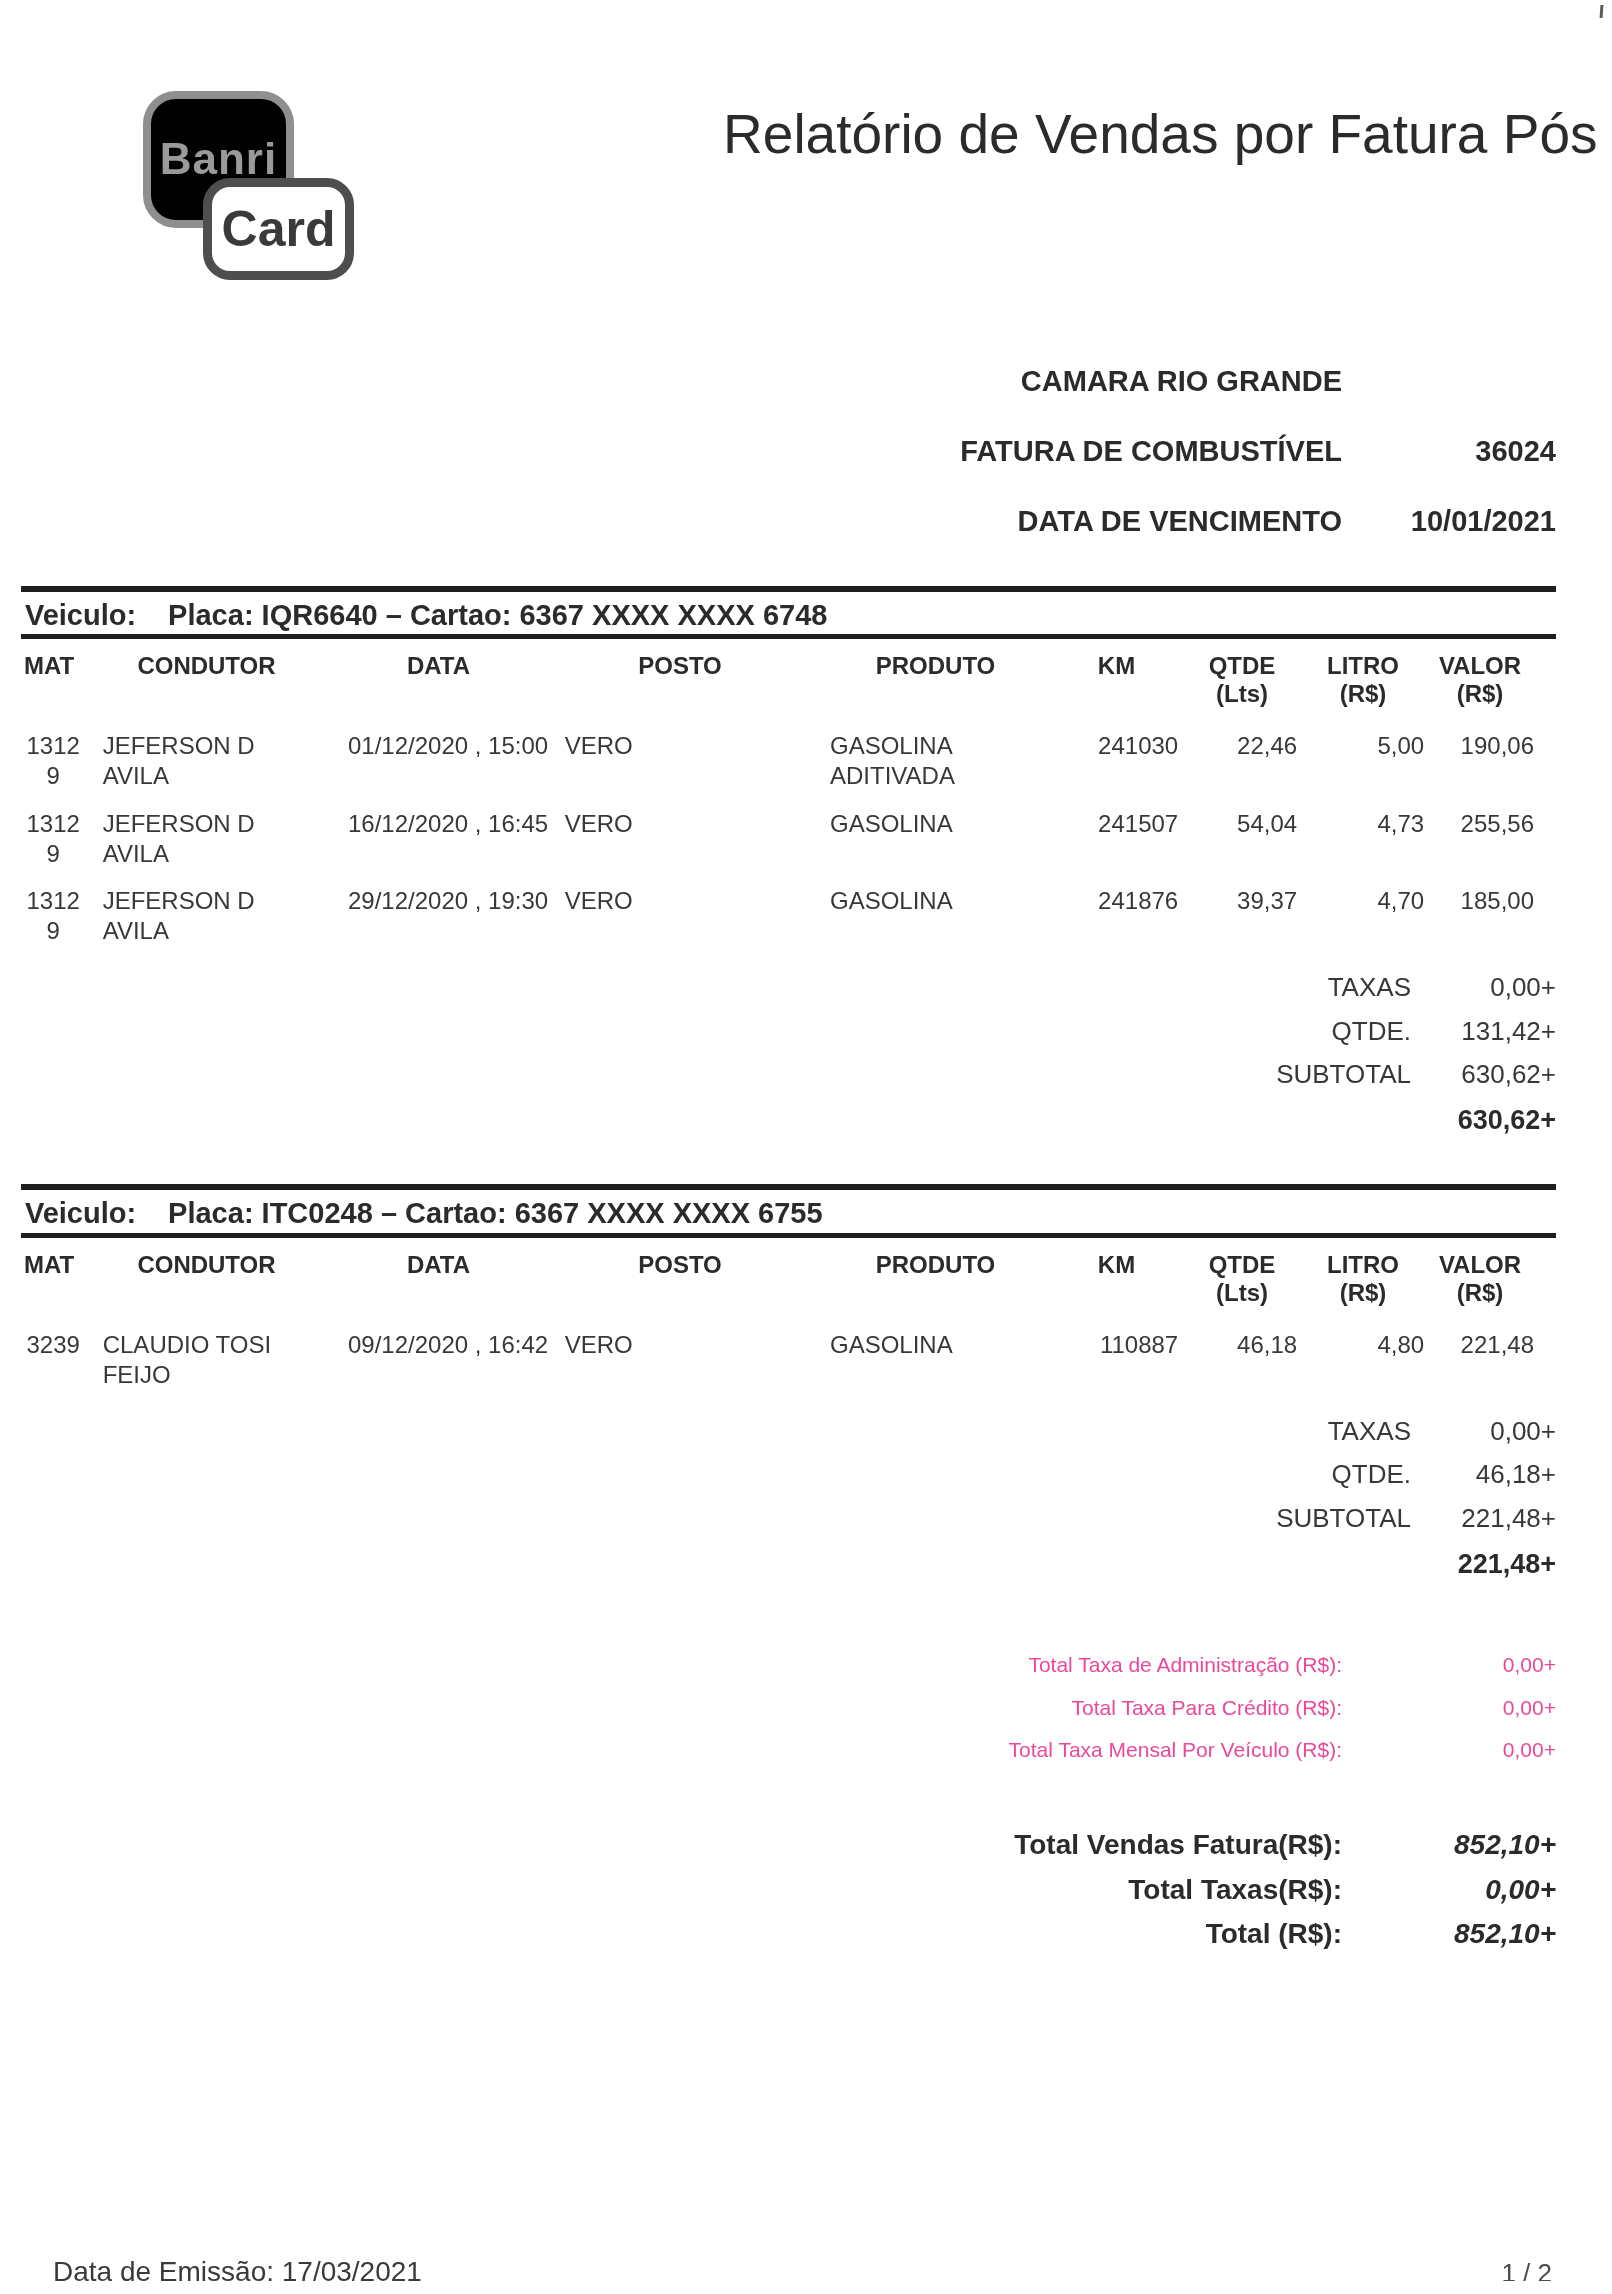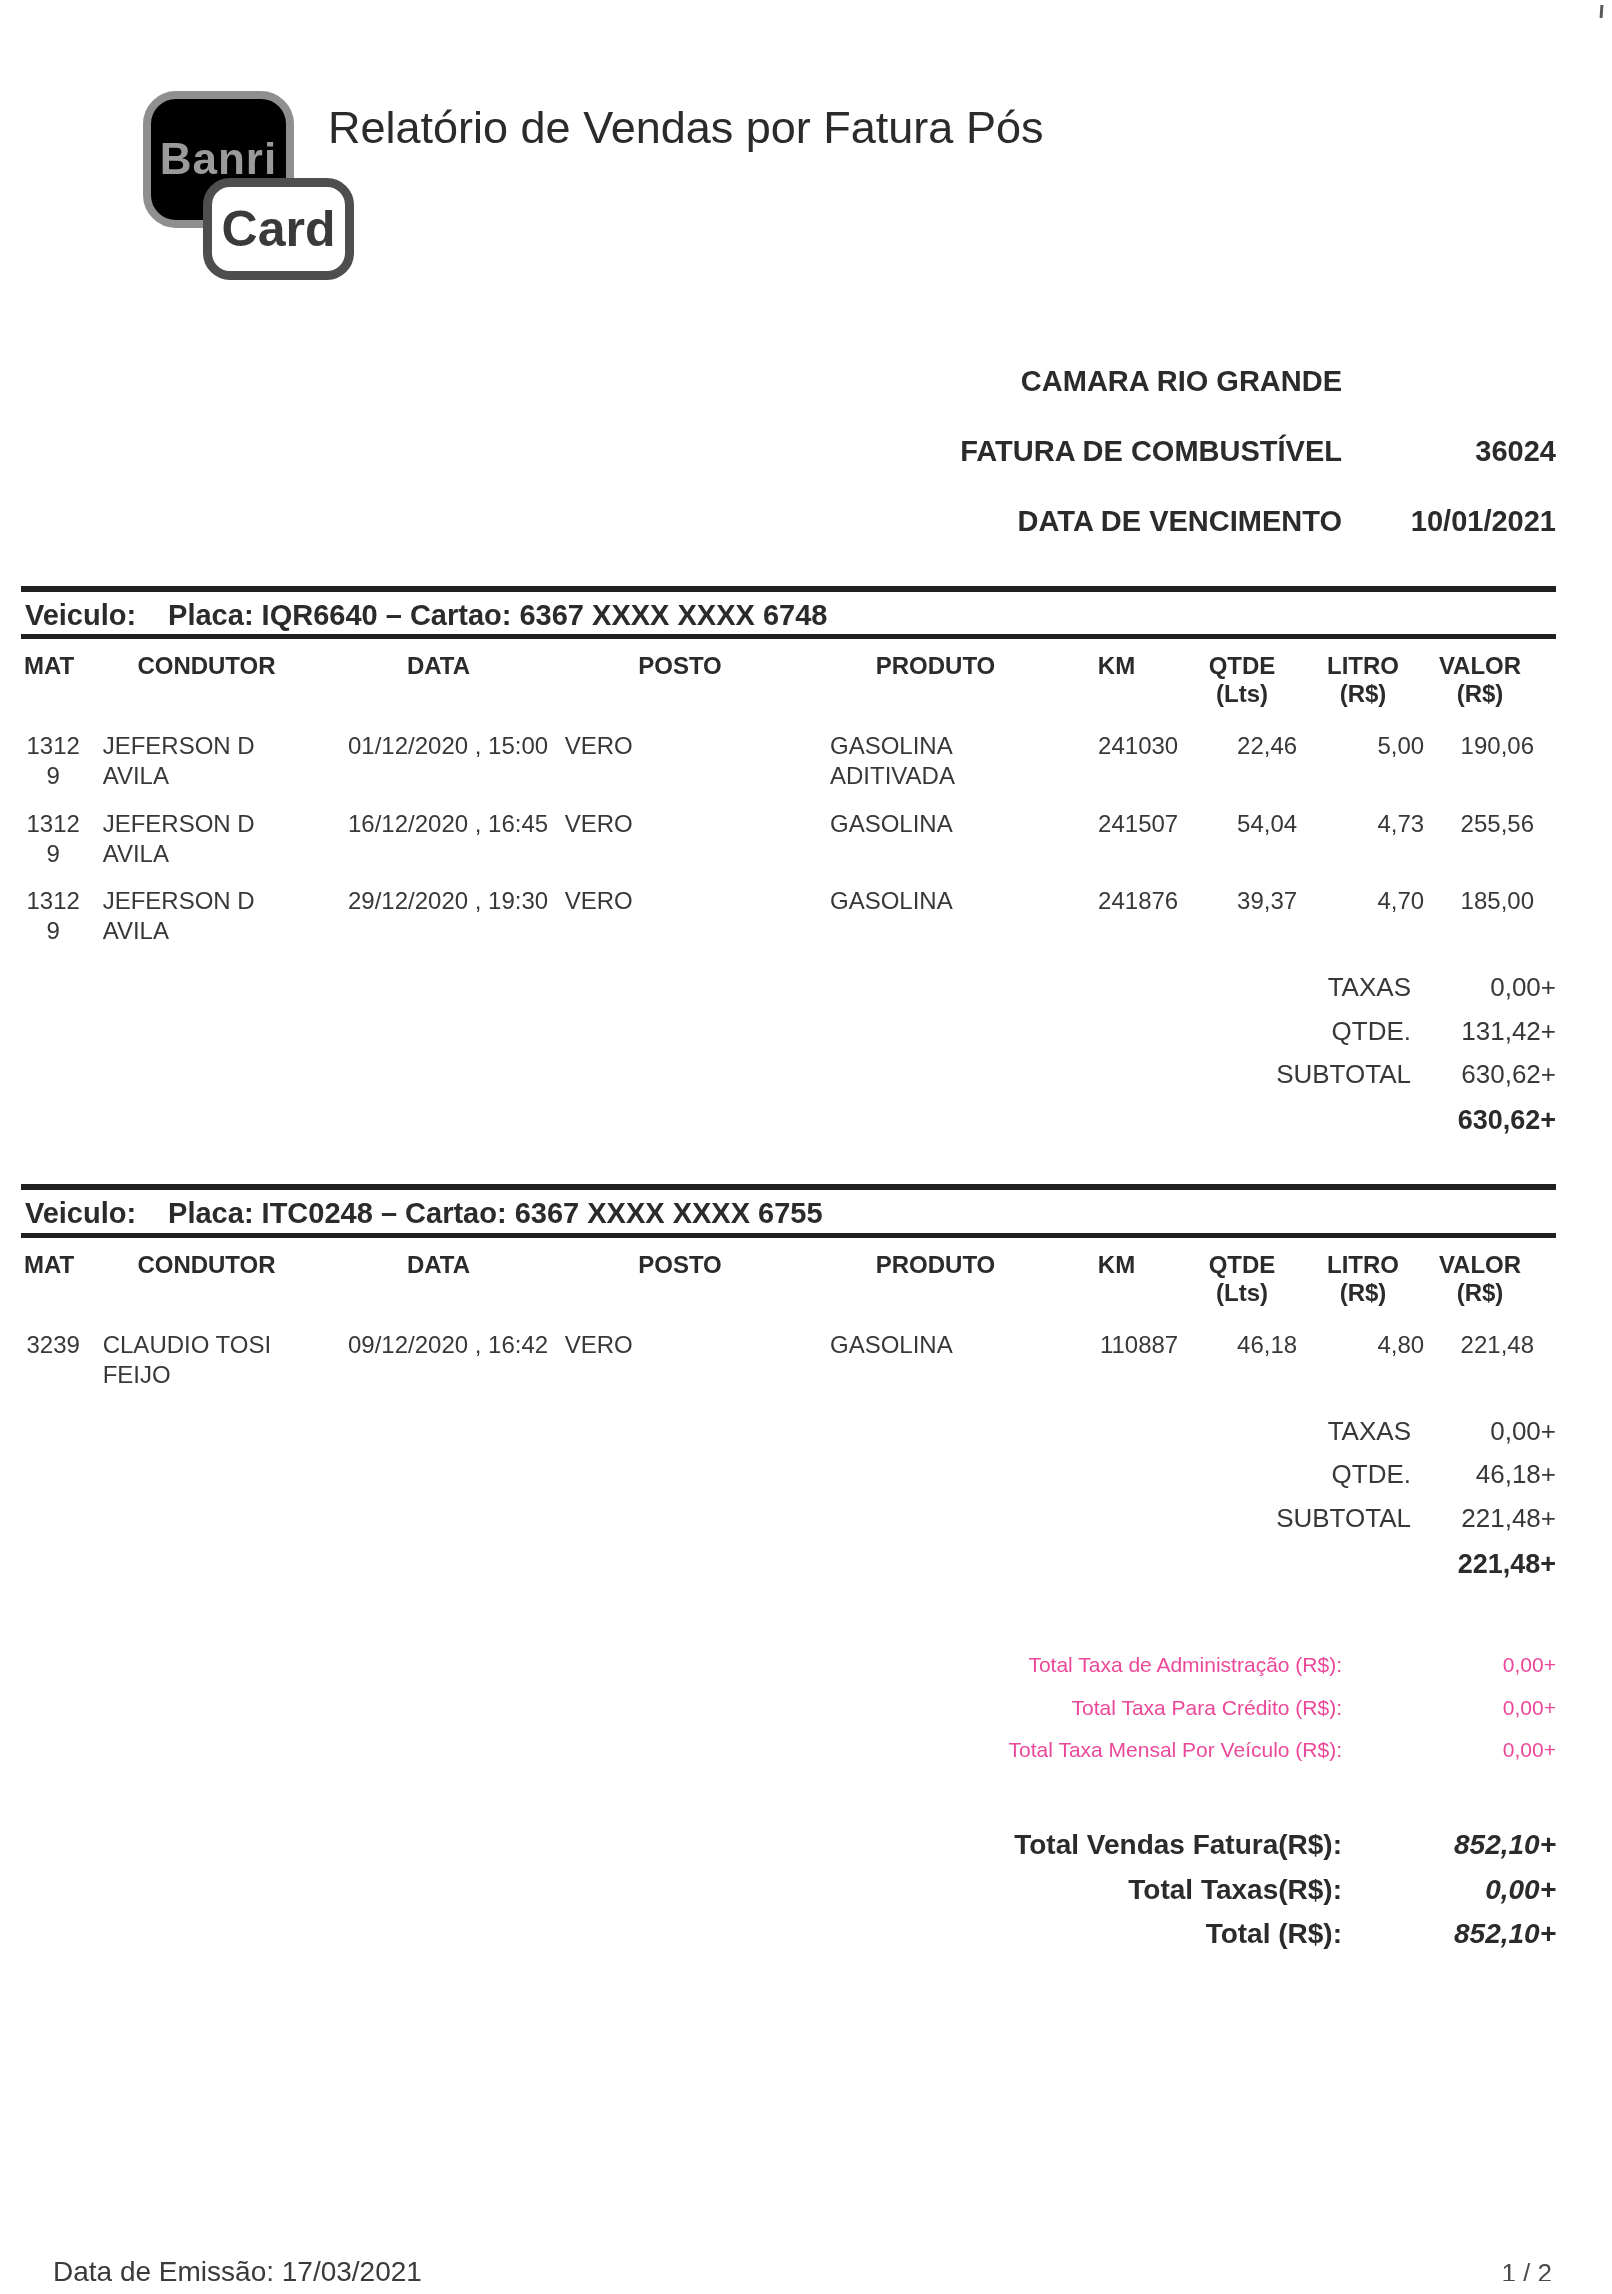--- a/index.html
+++ b/index.html
@@ -26,21 +26,21 @@
   }
   .logo-banri span{ font-size:44px; font-weight:700; color:#9a9a9a; letter-spacing:1px; }
   .logo-card{
     position:absolute; left:60px; top:93px; width:151px; height:102px;
     border:9.7px solid #4e4e4e; border-radius:27px; background:#fff; z-index:2;
     display:flex; align-items:center; justify-content:center;
   }
   .logo-card span{ font-size:50px; font-weight:700; color:#3a3a3a; }
   .doc-title{
     position:absolute; left:328px; right:14.5px; top:102px;
-    text-align:left; font-size:45px; font-weight:400; color:#2b2b2b;
+    text-align:right; font-size:55px; font-weight:400; color:#2b2b2b;
   }
 
   
   .invoice-header{ margin:85px 56px 0 43px; }
   .ih-row{ display:flex; align-items:baseline; height:31px; margin-bottom:24px;margin-top:39px; }
   .ih-label{ flex:1; text-align:right; font-size:29px; font-weight:700; }
   .ih-value{ width:214px; text-align:right; font-size:29px; font-weight:700; }
 
   
   .section{ margin:0 56px 0 21px; }

